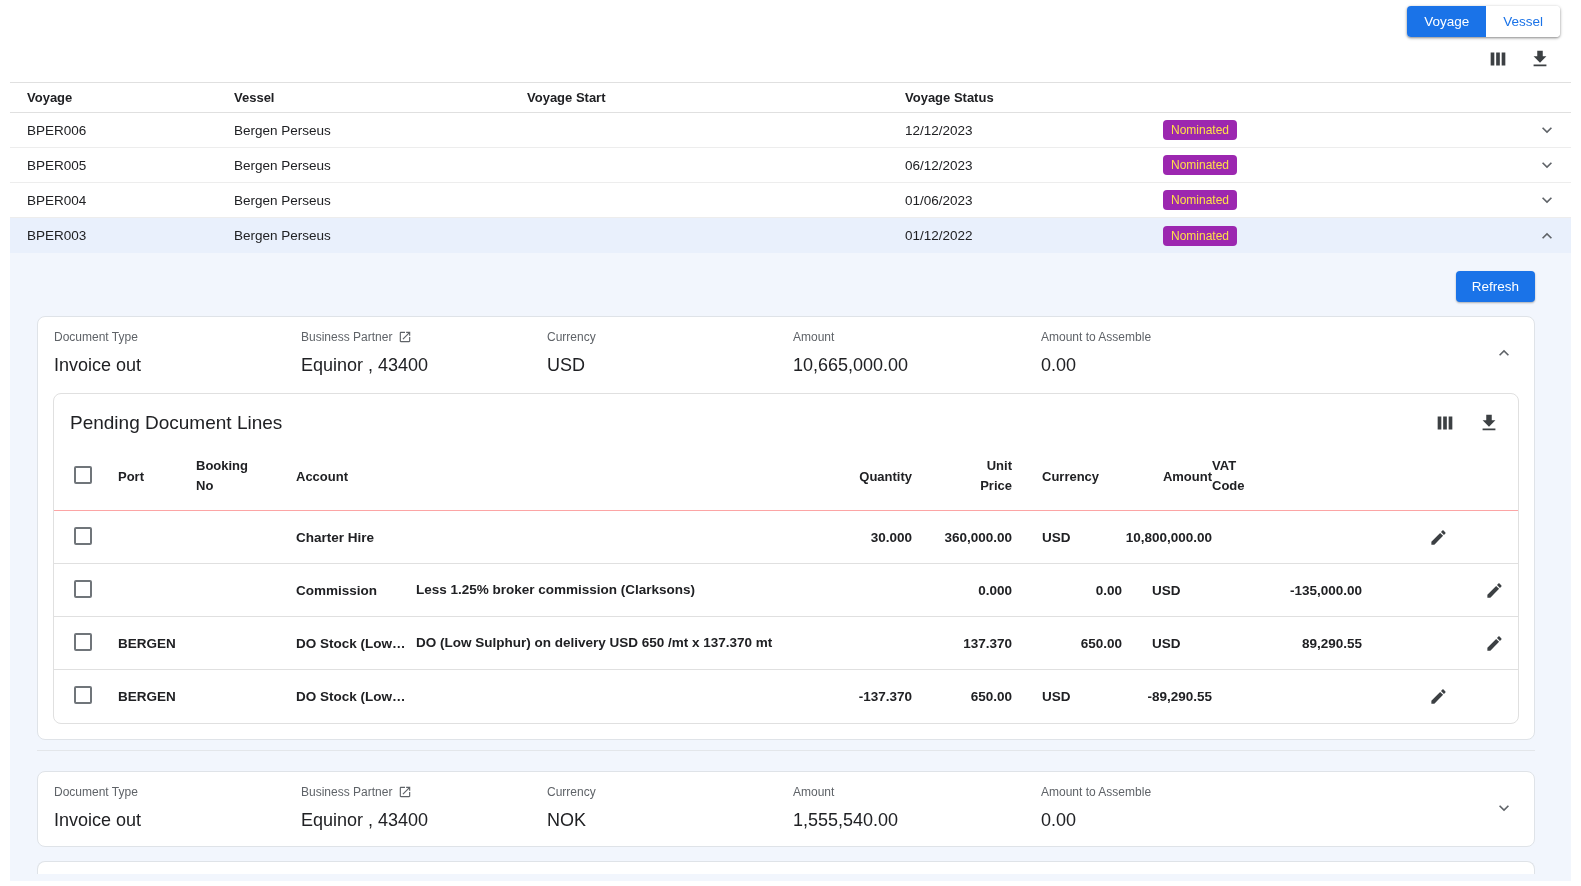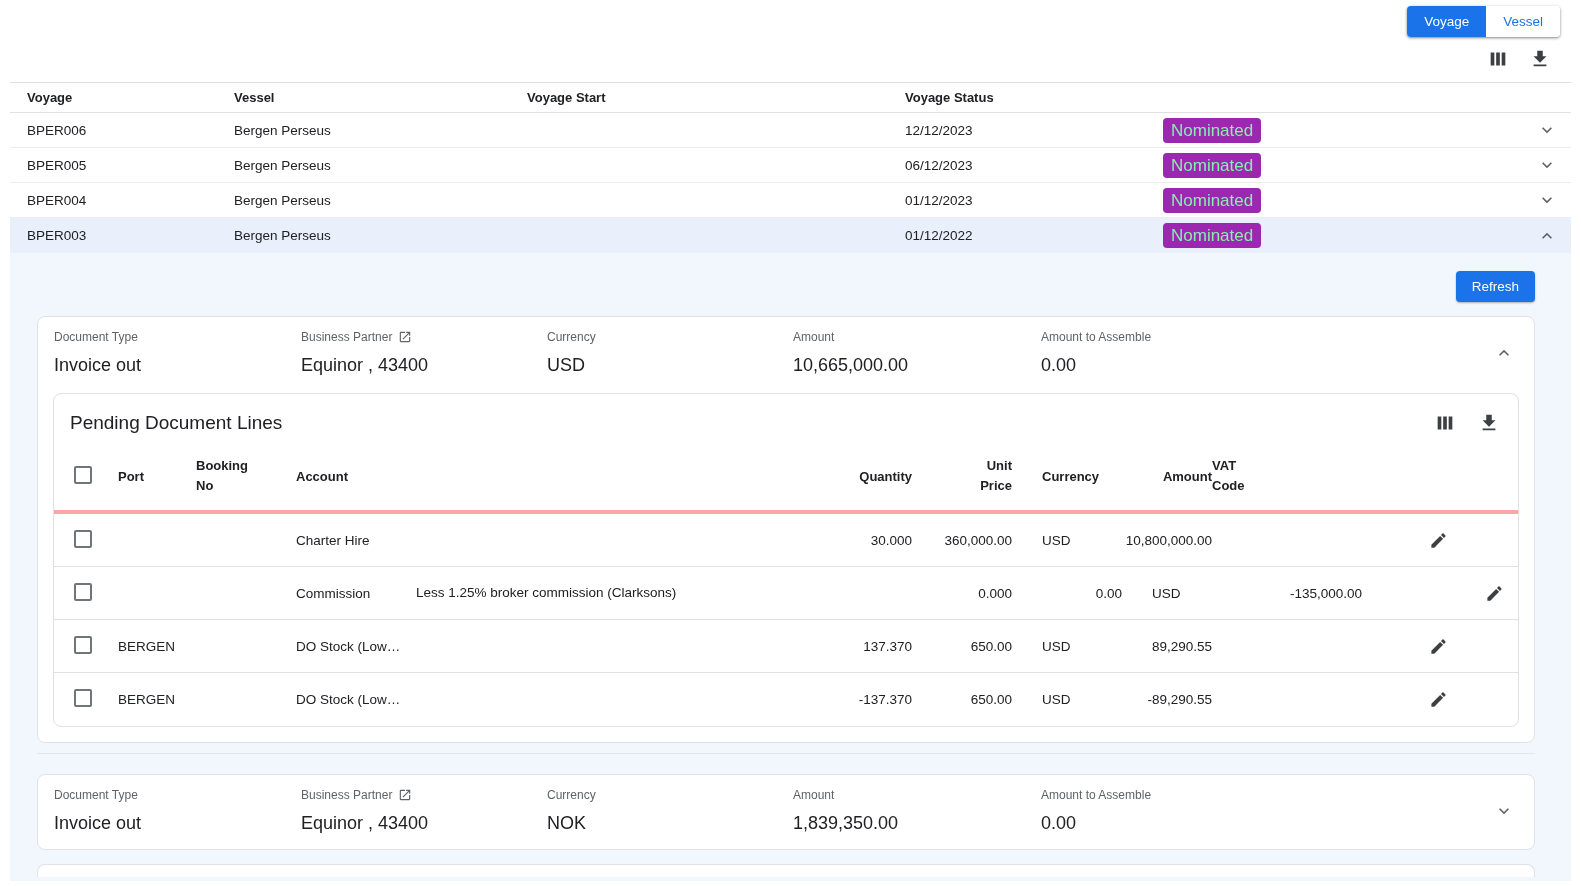--- a/index.html
+++ b/index.html
@@ -34,22 +34,22 @@
     display: grid;
     grid-template-columns: 207px 293px 378px 258px 1fr 48px;
     align-items: center;
     padding: 0 10px 0 17px;
     height: 35px;
     border-bottom: 1px solid #ededed;
   }
   .vrow.header { height: 30px; font-weight: bold; font-size: 13px; border-bottom: 1px solid #e0e0e0; }
   .vrow.selected { background: #e9f0fc; border-bottom: none; }
   .badge {
-    display: inline-block; background: #9c27b0; color: #86efac;
-    font-size: 17px; line-height: 1; padding: 4px 8px; border-radius: 4px;
+    display: inline-block; background: #9c27b0; color: #fde047;
+    font-size: 12px; line-height: 1; padding: 4px 8px; border-radius: 4px;
   }
   .chev-cell { justify-self: end; }
   .chev-btn { background: none; border: none; display: flex; padding: 4px; }
   .chev-btn svg, .summary-chevron svg { fill: #5f6368; }
 
   
   .expanded-area { background: #f2f6fd; min-height: 628px; padding-bottom: 4px; }
   .refresh-row { display: flex; justify-content: flex-end; padding: 18px 36px 2px 0; }
   .refresh-btn {
     background: #1a73e8; color: #fff; border: none; border-radius: 4px;
@@ -76,22 +76,23 @@
   .pending-panel { margin: 2px 15px 15px 15px; border: 1px solid #e0e0e0; border-radius: 8px; background: #fff; }
   .panel-head { display: flex; align-items: center; padding: 16px 16px 8px 16px; justify-content: flex-end; }
   .panel-title { font-size: 19px; font-weight: 400; color: #202124; }
   .panel-icons { margin-left: auto; display: flex; gap: 18px; }
 
   .plines-header, .pline {
     display: grid;
     grid-template-columns: 44px 78px 100px 120px minmax(0,1fr) 100px 110px 90px 150px 90px 56px;
     align-items: center;
     padding: 0 10px 0 20px;
-  }
-  .plines-header { font-weight: bold; font-size: 13px; padding-top: 12px; padding-bottom: 14px; border-bottom: 4px solid #fca5a5; }
+    font-weight: bold;
+  }
+  .plines-header { font-weight: bold; font-size: 13px; padding-top: 12px; padding-bottom: 14px; border-bottom: 1px solid #fca5a5; }
   .pline { min-height: 53px; border-bottom: 1px solid #e0e0e0; }
   .pline:last-child { border-bottom: none; }
   .right { text-align: right; }
   .cur-cell { padding-left: 30px; }
   .hdr-wrap-booking { max-width: 56px; line-height: 1.55; }
   .hdr-wrap-unit { max-width: 40px; justify-self: end; text-align: right; line-height: 1.55; }
   .hdr-wrap-vat { max-width: 40px; line-height: 1.55; }
   .account-cell { white-space: nowrap; overflow: hidden; padding-right: 8px; }
   .dlt-cell { padding-right: 24px; line-height: 1.35; }
   .checkbox {
@@ -174,21 +175,21 @@
             </svg>
         </span>
       </button>
     </div>
   </div>
 
   <div class="vrow">
     <div>BPER004</div>
     <div>Bergen Perseus</div>
     <div></div>
-    <div>01/12/2023</div>
+    <div>01/06/2023</div>
     <div><span class="badge">Nominated</span></div>
     <div class="chev-cell">
       <button class="chev-btn">
         <span style="display:flex">
           <svg width="20" height="20" viewBox="0 0 24 24">
               <path d="M7.41 8.59 12 13.17l4.59-4.58L18 10l-6 6-6-6 1.41-1.41z"></path>
             </svg>
         </span>
       </button>
     </div>
@@ -330,20 +331,21 @@
               </span>
             </button>
           </div>
         </div>
 
         <div class="pline">
           <div><span class="checkbox"></span></div>
           <div>BERGEN</div>
           <div></div>
           <div class="account-cell">DO Stock (Low…</div>
+          <div class="dlt-cell">DO (Low Sulphur) on delivery USD 650 /mt x 137.370 mt</div>
           <div class="right">137.370</div>
           <div class="right">650.00</div>
           <div class="cur-cell">USD</div>
           <div class="right">89,290.55</div>
           <div></div>
           <div class="edit-cell">
             <button class="edit-btn">
               <span style="display:flex">
                 <svg width="19" height="19" viewBox="0 0 24 24">
                     <path d="M3 17.25V21h3.75L17.81 9.94l-3.75-3.75L3 17.25zM20.71 7.04c.39-.39.39-1.02 0-1.41l-2.34-2.34c-.39-.39-1.02-.39-1.41 0l-1.83 1.83 3.75 3.75 1.83-1.83z"></path>
@@ -395,21 +397,21 @@
             </span>
           </div>
           <div class="field-value">Equinor , 43400</div>
         </div>
         <div>
           <div class="field-label">Currency</div>
           <div class="field-value">NOK</div>
         </div>
         <div>
           <div class="field-label">Amount</div>
-          <div class="field-value">1,839,350.00</div>
+          <div class="field-value">1,555,540.00</div>
         </div>
         <div>
           <div class="field-label">Amount to Assemble</div>
           <div class="field-value">0.00</div>
         </div>
         <button class="summary-chevron">
           <span style="display:flex">
             <svg width="20" height="20" viewBox="0 0 24 24">
                 <path d="M7.41 8.59 12 13.17l4.59-4.58L18 10l-6 6-6-6 1.41-1.41z"></path>
               </svg>

